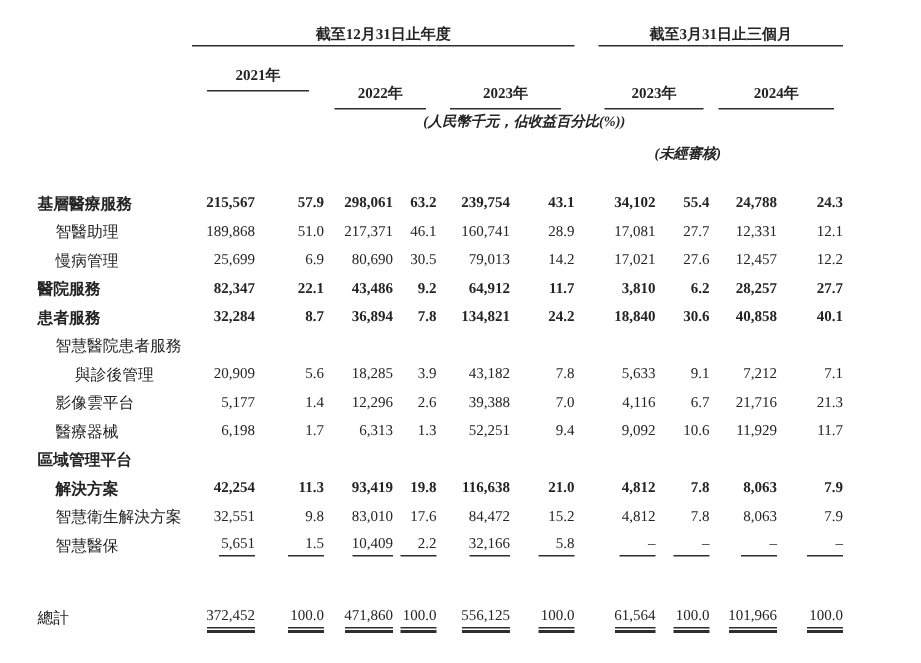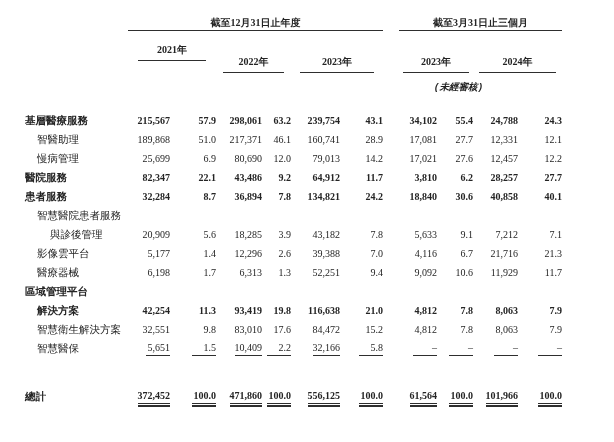--- a/index.html
+++ b/index.html
@@ -11,34 +11,34 @@
   table{border-collapse:collapse;table-layout:fixed;width:562px;margin-top:8px;}
   td,th{padding:0;font-size:10px;vertical-align:bottom;white-space:nowrap;overflow:visible;}
   th{font-weight:bold;}
   
   tr.grp th{font-size:10px;text-align:center;height:22px;}
   th.gline{border-bottom:1.2px solid #2e2e2e;}
   tr.yrs th{height:26px;}
   tr.yrs th .yl{border-bottom:1px solid #2e2e2e;padding-bottom:3px;text-align:center;font-size:10px;}
   .m1{margin:12px 10px;} .m2{margin:0 7px;} .m3{margin:0 9px;} .m4{margin:0 4px;} .m5{margin:0 6px;}
   tr.note td{font-style:italic;font-size:9.5px;text-align:center;height:15px;font-weight:bold;}
-  tr.note2 td{height:21px;font-family:Liberation Mono, monospace;}
+  tr.note2 td{height:21px;}
   tr.hgap td{height:17px;}
   
   tr.data td{height:19px;vertical-align:middle;}
   tr.b td{font-weight:bold;}
   td.lbl{text-align:left;font-size:10.5px;margin-left:23px;}
   .i0{padding-left:25px;} .i1{padding-left:37px;} .i2{padding-left:50px;}
   td.v,td.p{text-align:right;}
   td.v span,td.p span{display:inline-block;text-align:right;min-width:24px;}
   .u1{border-bottom:1px solid #2e2e2e;padding-bottom:2px;}
   .u2{border-bottom:1px solid #2e2e2e;padding-bottom:2px;position:relative;}
   .u2::after{content:"";position:absolute;left:0;right:0;bottom:-4px;border-bottom:2px solid #2e2e2e;}
   tr.spacer td{height:28px;}
-  tr.total td{height:22px;vertical-align:middle;font-weight:bold;}
+  tr.total td{height:22px;vertical-align:middle;font-weight:normal;}
 </style>
 </head>
 <body>
 
 <div class="page">
   <table>
     <colgroup>
       <col style="width:128px">
         <col style="width:42px">
         <col style="width:46px">
@@ -71,20 +71,30 @@
             <div class="yl m3">2023年</div>
           </th>
         <th></th>
         <th colspan="2">
             <div class="yl m4">2023年</div>
           </th>
         <th colspan="2">
             <div class="yl m5">2024年</div>
           </th>
       </tr>
+      <tr class="note">
+        <td></td>
+          <td></td>
+          <td></td>
+          <td></td>
+        <td colspan="5">(人民幣千元，佔收益百分比(%))</td>
+        <td></td>
+          <td></td>
+          <td></td>
+      </tr>
       <tr class="note note2">
         <td colspan="8"></td>
         <td colspan="3">(未經審核)</td>
         <td></td>
       </tr>
       <tr class="hgap">
           <td colspan="12"></td>
         </tr>
     </thead>
     <tbody id="tbody">
@@ -114,21 +124,21 @@
           <td class="v"><span>17,081</span></td>
           <td class="p"><span>27.7</span></td>
           <td class="v"><span>12,331</span></td>
           <td class="p"><span>12.1</span></td>
         </tr>
         <tr class="data">
           <td class="lbl i1">慢病管理</td>
           <td class="v"><span>25,699</span></td>
           <td class="p"><span>6.9</span></td>
           <td class="v"><span>80,690</span></td>
-          <td class="p"><span>12.0</span></td>
+          <td class="p"><span>30.5</span></td>
           <td class="v"><span>79,013</span></td>
           <td class="p"><span>14.2</span></td>
           <td></td>
           <td class="v"><span>17,021</span></td>
           <td class="p"><span>27.6</span></td>
           <td class="v"><span>12,457</span></td>
           <td class="p"><span>12.2</span></td>
         </tr>
         <tr class="data b">
           <td class="lbl i0">醫院服務</td>

